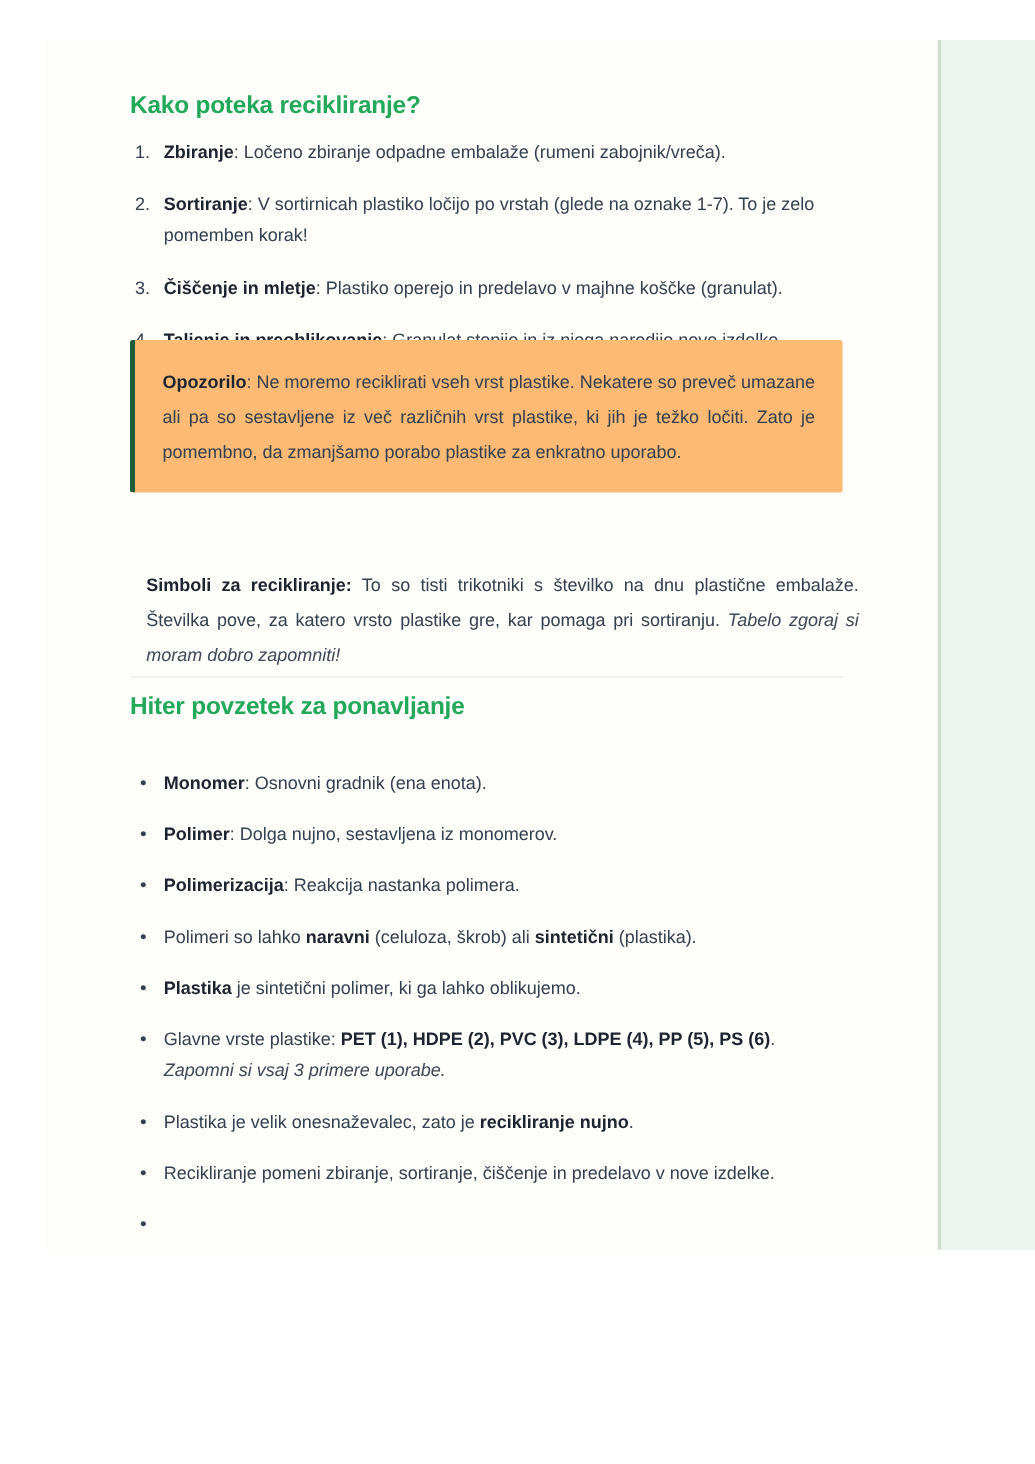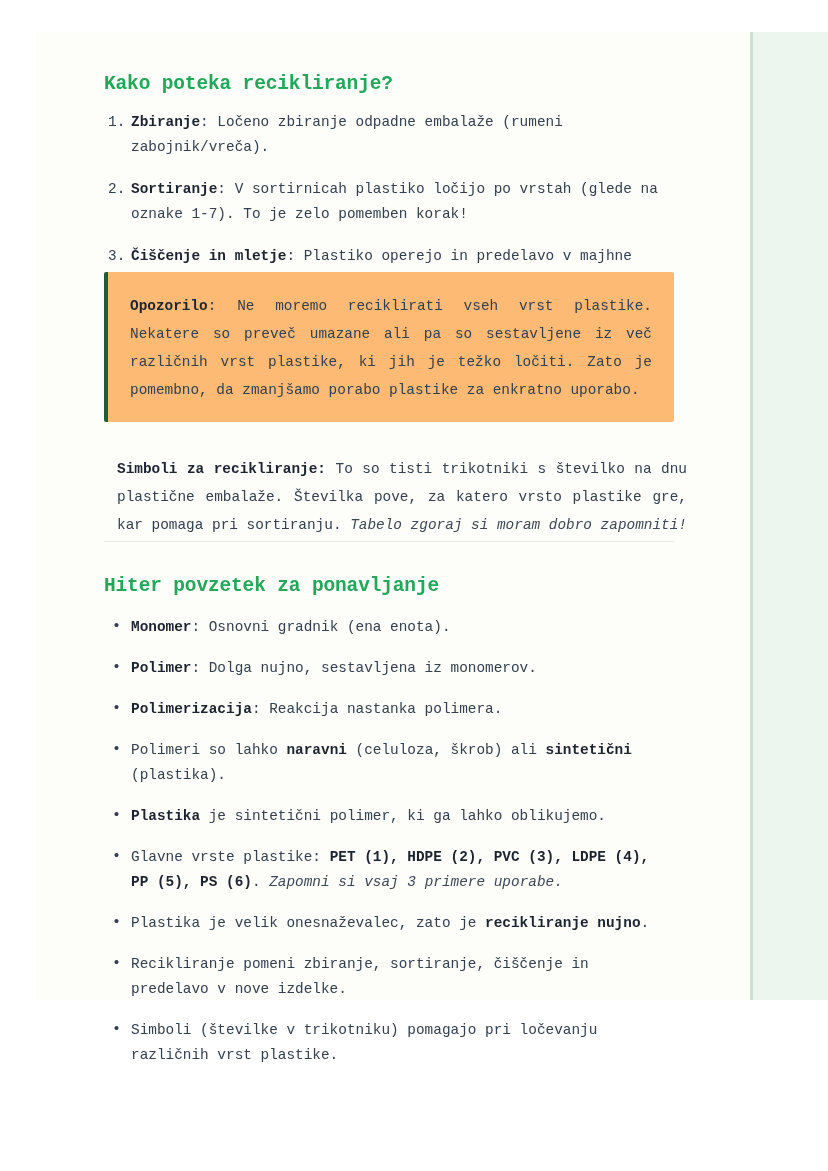--- a/index.html
+++ b/index.html
@@ -3,21 +3,21 @@
 <meta charset="utf-8">
 <style>
   html,body{margin:0;padding:0;}
   body{
     width:828px;height:1171px;
     background:#ffffff;
     font-family:"Liberation Sans", sans-serif;
     -webkit-font-smoothing:antialiased;
     overflow:hidden;
   }
-  .page{position:relative;width:828px;height:1171px;font-family:Liberation Mono, monospace;}
+  .page{position:relative;width:828px;height:1171px;}
 
   
   .side-strip{
     position:absolute;left:750px;top:32px;width:78px;height:968px;
     background:#ecf6ee;
   }
   .side-divider{
     position:absolute;left:750px;top:32px;width:3px;height:968px;
     background:#cfe0d2;
   }
@@ -149,31 +149,31 @@
           <b>Opozorilo</b><span>: Ne moremo reciklirati vseh vrst plastike. Nekatere so preveč umazane ali pa so sestavljene iz več različnih vrst plastike, ki jih je težko ločiti. Zato je pomembno, da zmanjšamo porabo plastike za enkratno uporabo.</span>
         </p>
       </div>
 
       <p class="para" style="position:absolute;top:410px;left:0;width:570px;">
         <b>Simboli za recikliranje:</b><span> To so tisti trikotniki s številko na dnu plastične embalaže. Številka pove, za katero vrsto plastike gre, kar pomaga pri sortiranju. </span><i>Tabelo zgoraj si moram dobro zapomniti!</i>
       </p>
 
       <hr class="divider" style="position:absolute;top:509px;left:0;width:570px;">
 
-      <h2 class="section-title" style="position:absolute;top:543px;left:0;">Hiter povzetek za ponavljanje</h2>
+      <h2 class="section-title" style="position:absolute;top:522px;left:0;">Hiter povzetek za ponavljanje</h2>
 
       <ul class="summary" id="summary-list" style="position:absolute;top:583px;left:0;width:570px;">
           <li style="margin-bottom: 16px;"><span class="dot">•</span><b>Monomer</b><span>: Osnovni gradnik (ena enota).</span></li>
           <li style="margin-bottom: 16px;"><span class="dot">•</span><b>Polimer</b><span>: Dolga nujno, sestavljena iz monomerov.</span></li>
           <li style="margin-bottom: 16px;"><span class="dot">•</span><b>Polimerizacija</b><span>: Reakcija nastanka polimera.</span></li>
           <li style="margin-bottom: 16px;"><span class="dot">•</span><span>Polimeri so lahko </span><b>naravni</b><span> (celuloza, škrob) ali </span><b>sintetični</b><span> (plastika).</span></li>
           <li style="margin-bottom: 16px;"><span class="dot">•</span><b>Plastika</b><span> je sintetični polimer, ki ga lahko oblikujemo.</span></li>
           <li style="margin-bottom: 16px;"><span class="dot">•</span><span>Glavne vrste plastike: </span><b>PET (1), HDPE (2), PVC (3), LDPE (4), PP (5), PS (6)</b><span>. </span><i>Zapomni si vsaj 3 primere uporabe.</i></li>
           <li style="margin-bottom: 16px;"><span class="dot">•</span><span>Plastika je velik onesnaževalec, zato je </span><b>recikliranje nujno</b><span>.</span></li>
           <li style="margin-bottom: 16px;"><span class="dot">•</span><span>Recikliranje pomeni zbiranje, sortiranje, čiščenje in predelavo v nove izdelke.</span></li>
-          <li style="margin-bottom: 16px;"><span class="dot">•</span><span>Simboli (številke v trikotniku) pomagajo pri ločevanju različnih vrst plastike.</span></li>
+          <li style="margin-bottom: 16px;"><span class="dot">•</span></li>
         </ul>
 
     </div>
   </div>
 
 
 </div>
 
 </body></html>

